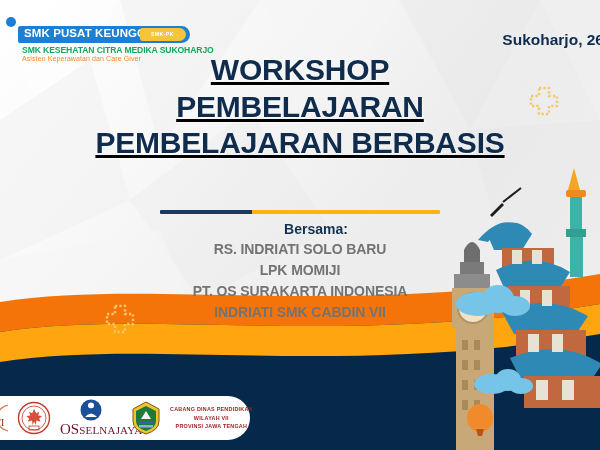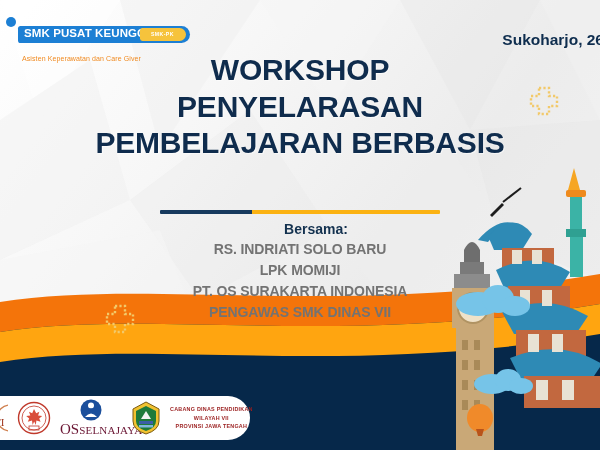--- a/index.html
+++ b/index.html
@@ -130,20 +130,21 @@
   }
 
   
   .title-wrap {
     position: absolute;
     left: 0;
     right: 0;
     top: 52px;
     text-align: center;
     z-index: 20;
+    text-decoration: underline;
   }
   .title-line {
     font-size: 30px;
     font-weight: 700;
     line-height: 1.22;
     color: #0f2c4d;
     letter-spacing: -.2px;
     text-shadow: 1px 1px 0 rgba(255,255,255,.55);
   }
 
@@ -316,42 +317,43 @@
 
   <div class="logo-block">
     <svg class="logo-circle" width="44" height="46" viewBox="0 0 44 46">
       <path d="M26 4 a18 18 0 1 0 0 38 a14 14 0 1 1 0 -38 z" fill="#1c7fd4"></path>
       <circle cx="25" cy="12" r="5" fill="#1c7fd4"></circle>
     </svg>
     <div class="logo-pill"></div>
     <div class="logo-pill-txt">SMK PUSAT KEUNGGULAN</div>
     <div class="logo-tag"></div>
     <div class="logo-tag-txt">SMK-PK</div>
+    <div class="logo-line2">SMK KESEHATAN CITRA MEDIKA SUKOHARJO</div>
     <div class="logo-line3">Asisten Keperawatan dan Care Giver</div>
   </div>
 
   <div class="date-text">Sukoharjo, 26</div>
 
   <div class="title-wrap">
     <div class="title-line">WORKSHOP</div>
-    <div class="title-line">PENYELARASAN</div>
+    <div class="title-line">PEMBELAJARAN</div>
     <div class="title-line">PEMBELAJARAN BERBASIS</div>
   </div>
 
   <div class="divider">
     <div class="div-navy"></div>
     <div class="div-amber"></div>
   </div>
 
   <div class="bersama">
     <div class="bersama-head">Bersama:</div>
     <div class="bersama-item">RS. INDRIATI SOLO BARU</div>
     <div class="bersama-item">LPK MOMIJI</div>
     <div class="bersama-item">PT. OS SURAKARTA INDONESIA</div>
-    <div class="bersama-item">PENGAWAS SMK DINAS VII</div>
+    <div class="bersama-item">INDRIATI SMK CABDIN VII</div>
   </div>
 
   <svg class="cross" style="left:528px;top:85px;" width="32" height="32" viewBox="0 0 32 32">
     <path d="M11 3 h10 v8 h8 v10 h-8 v8 h-10 v-8 h-8 v-10 h8 z" fill="none" stroke="#f2c96a" stroke-width="2.4" stroke-dasharray="2.2 2.2"></path>
   </svg>
   <svg class="cross" style="left:104px;top:303px;" width="32" height="32" viewBox="0 0 32 32">
     <path d="M11 3 h10 v8 h8 v10 h-8 v8 h-10 v-8 h-8 v-10 h8 z" fill="none" stroke="#f2c96a" stroke-width="2.4" stroke-dasharray="2.2 2.2"></path>
   </svg>
 
   <div class="logobar">

